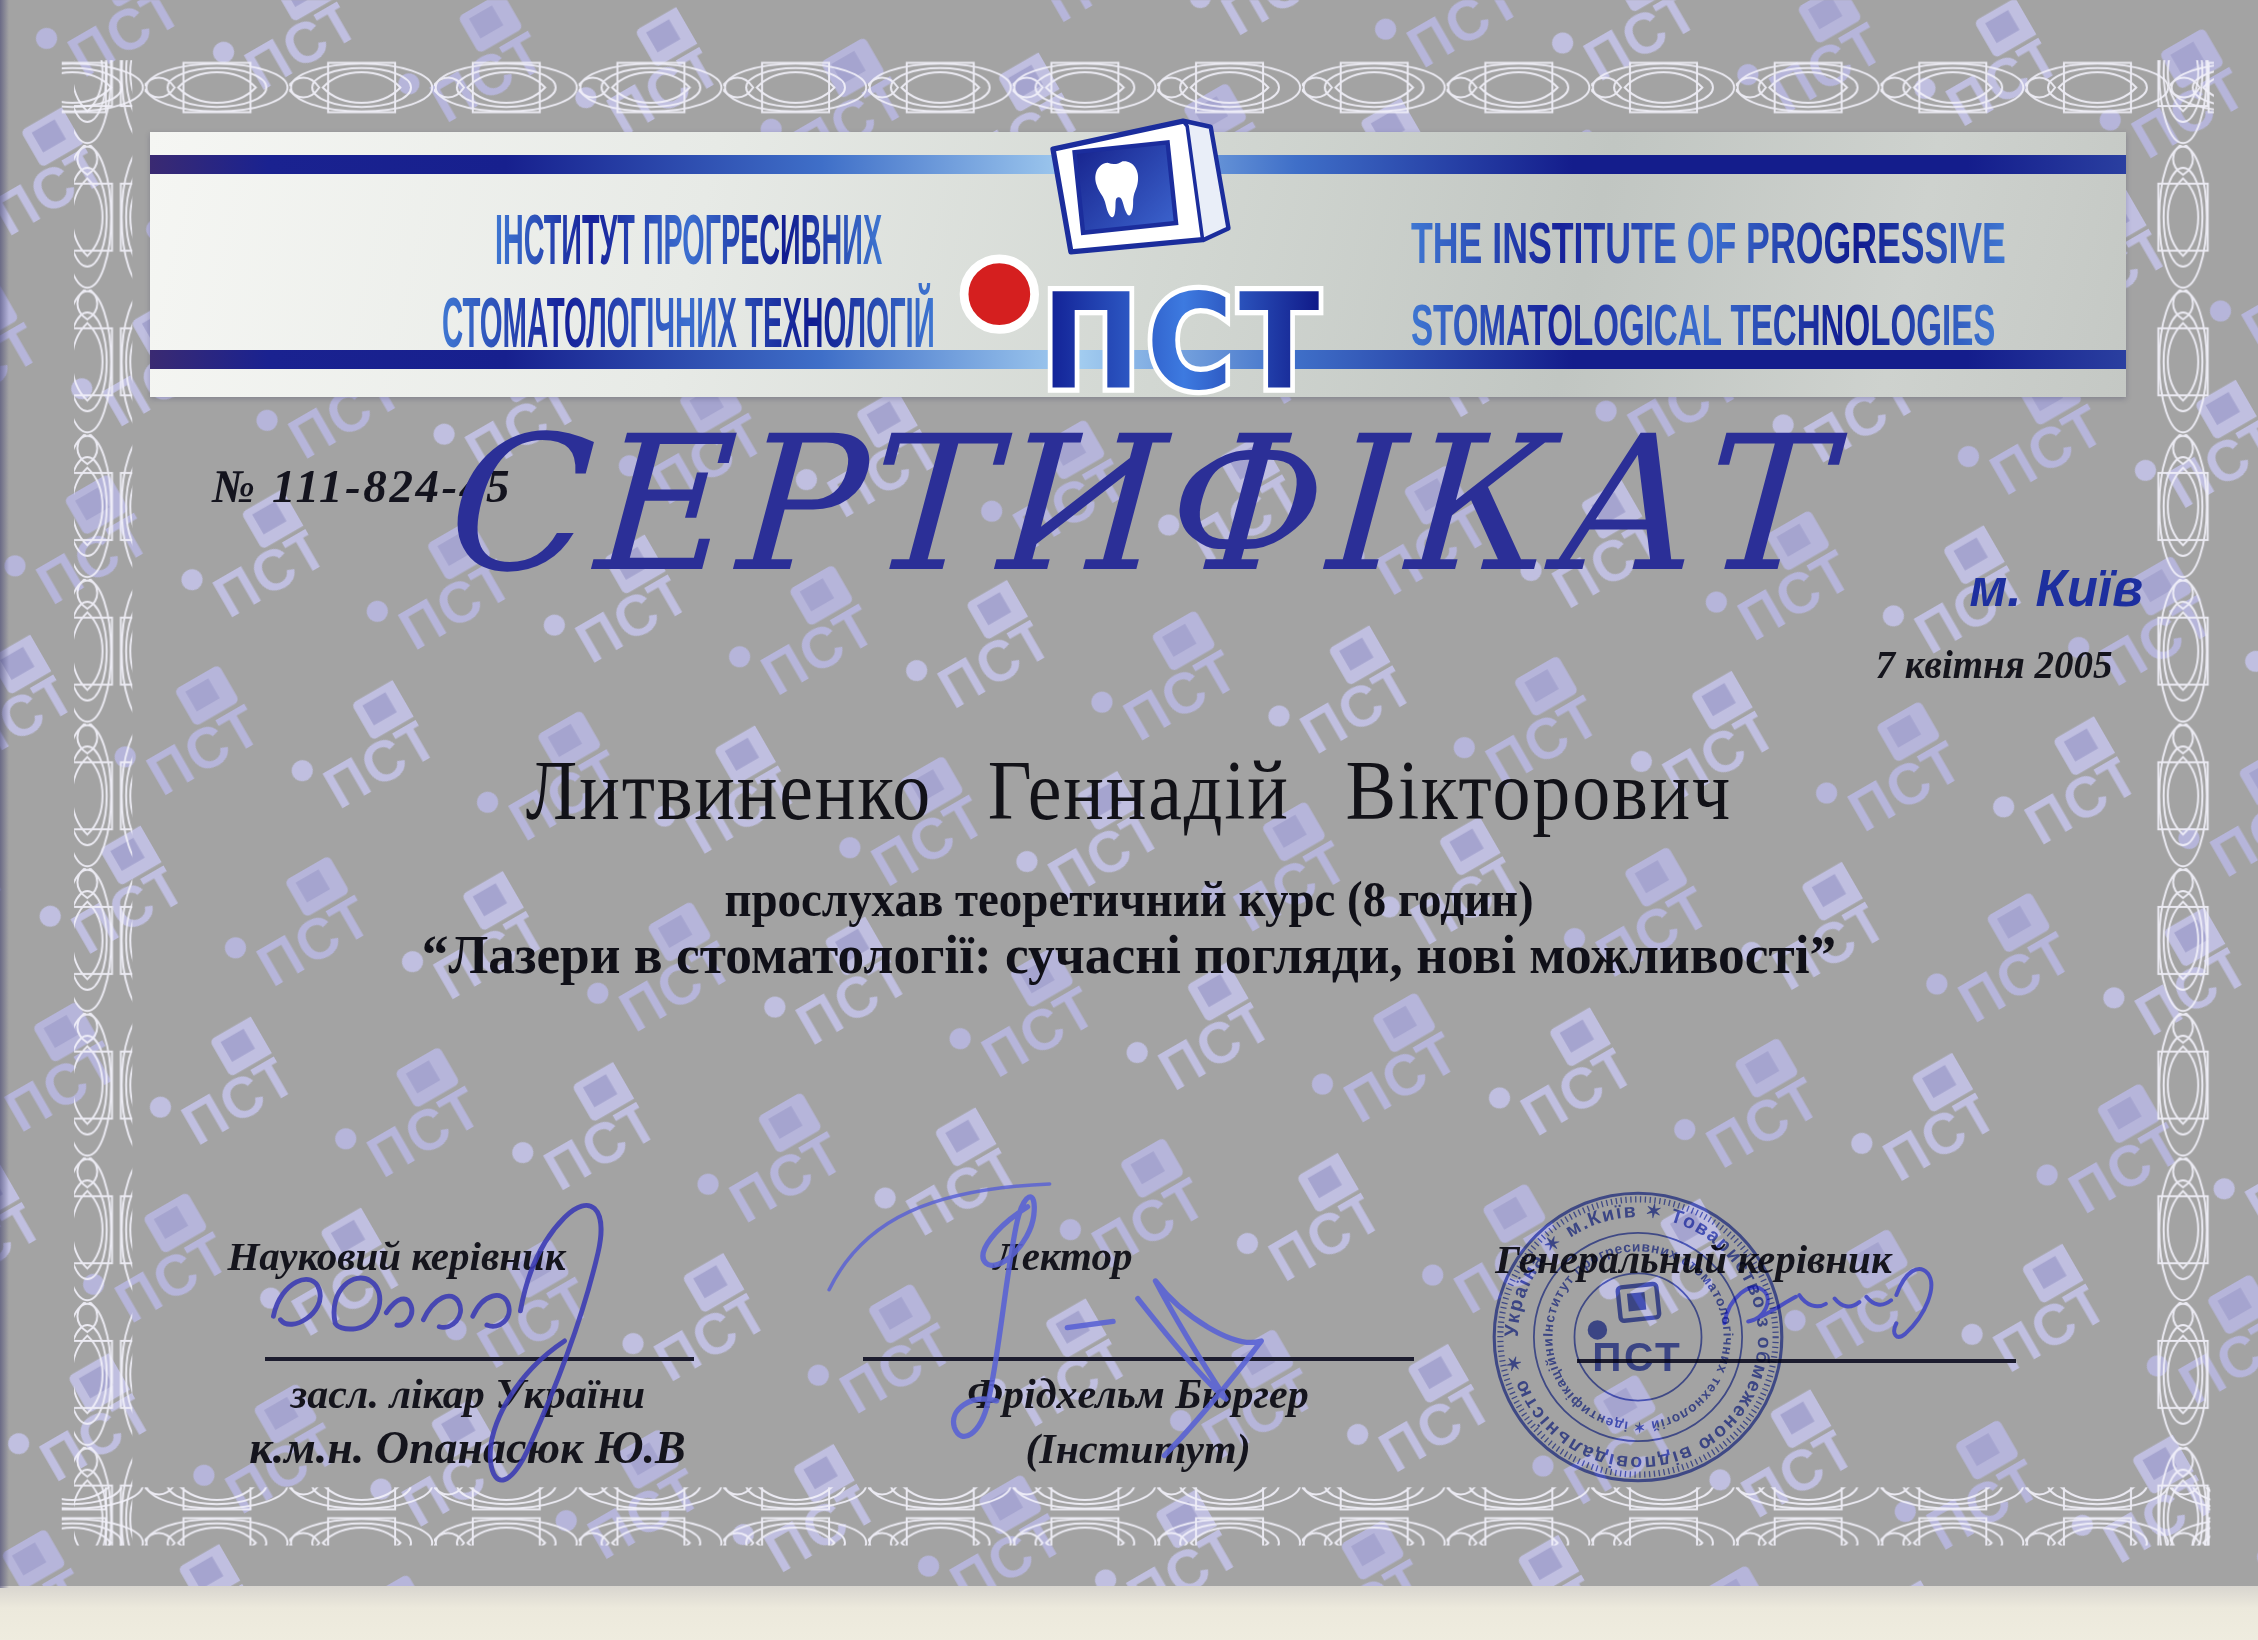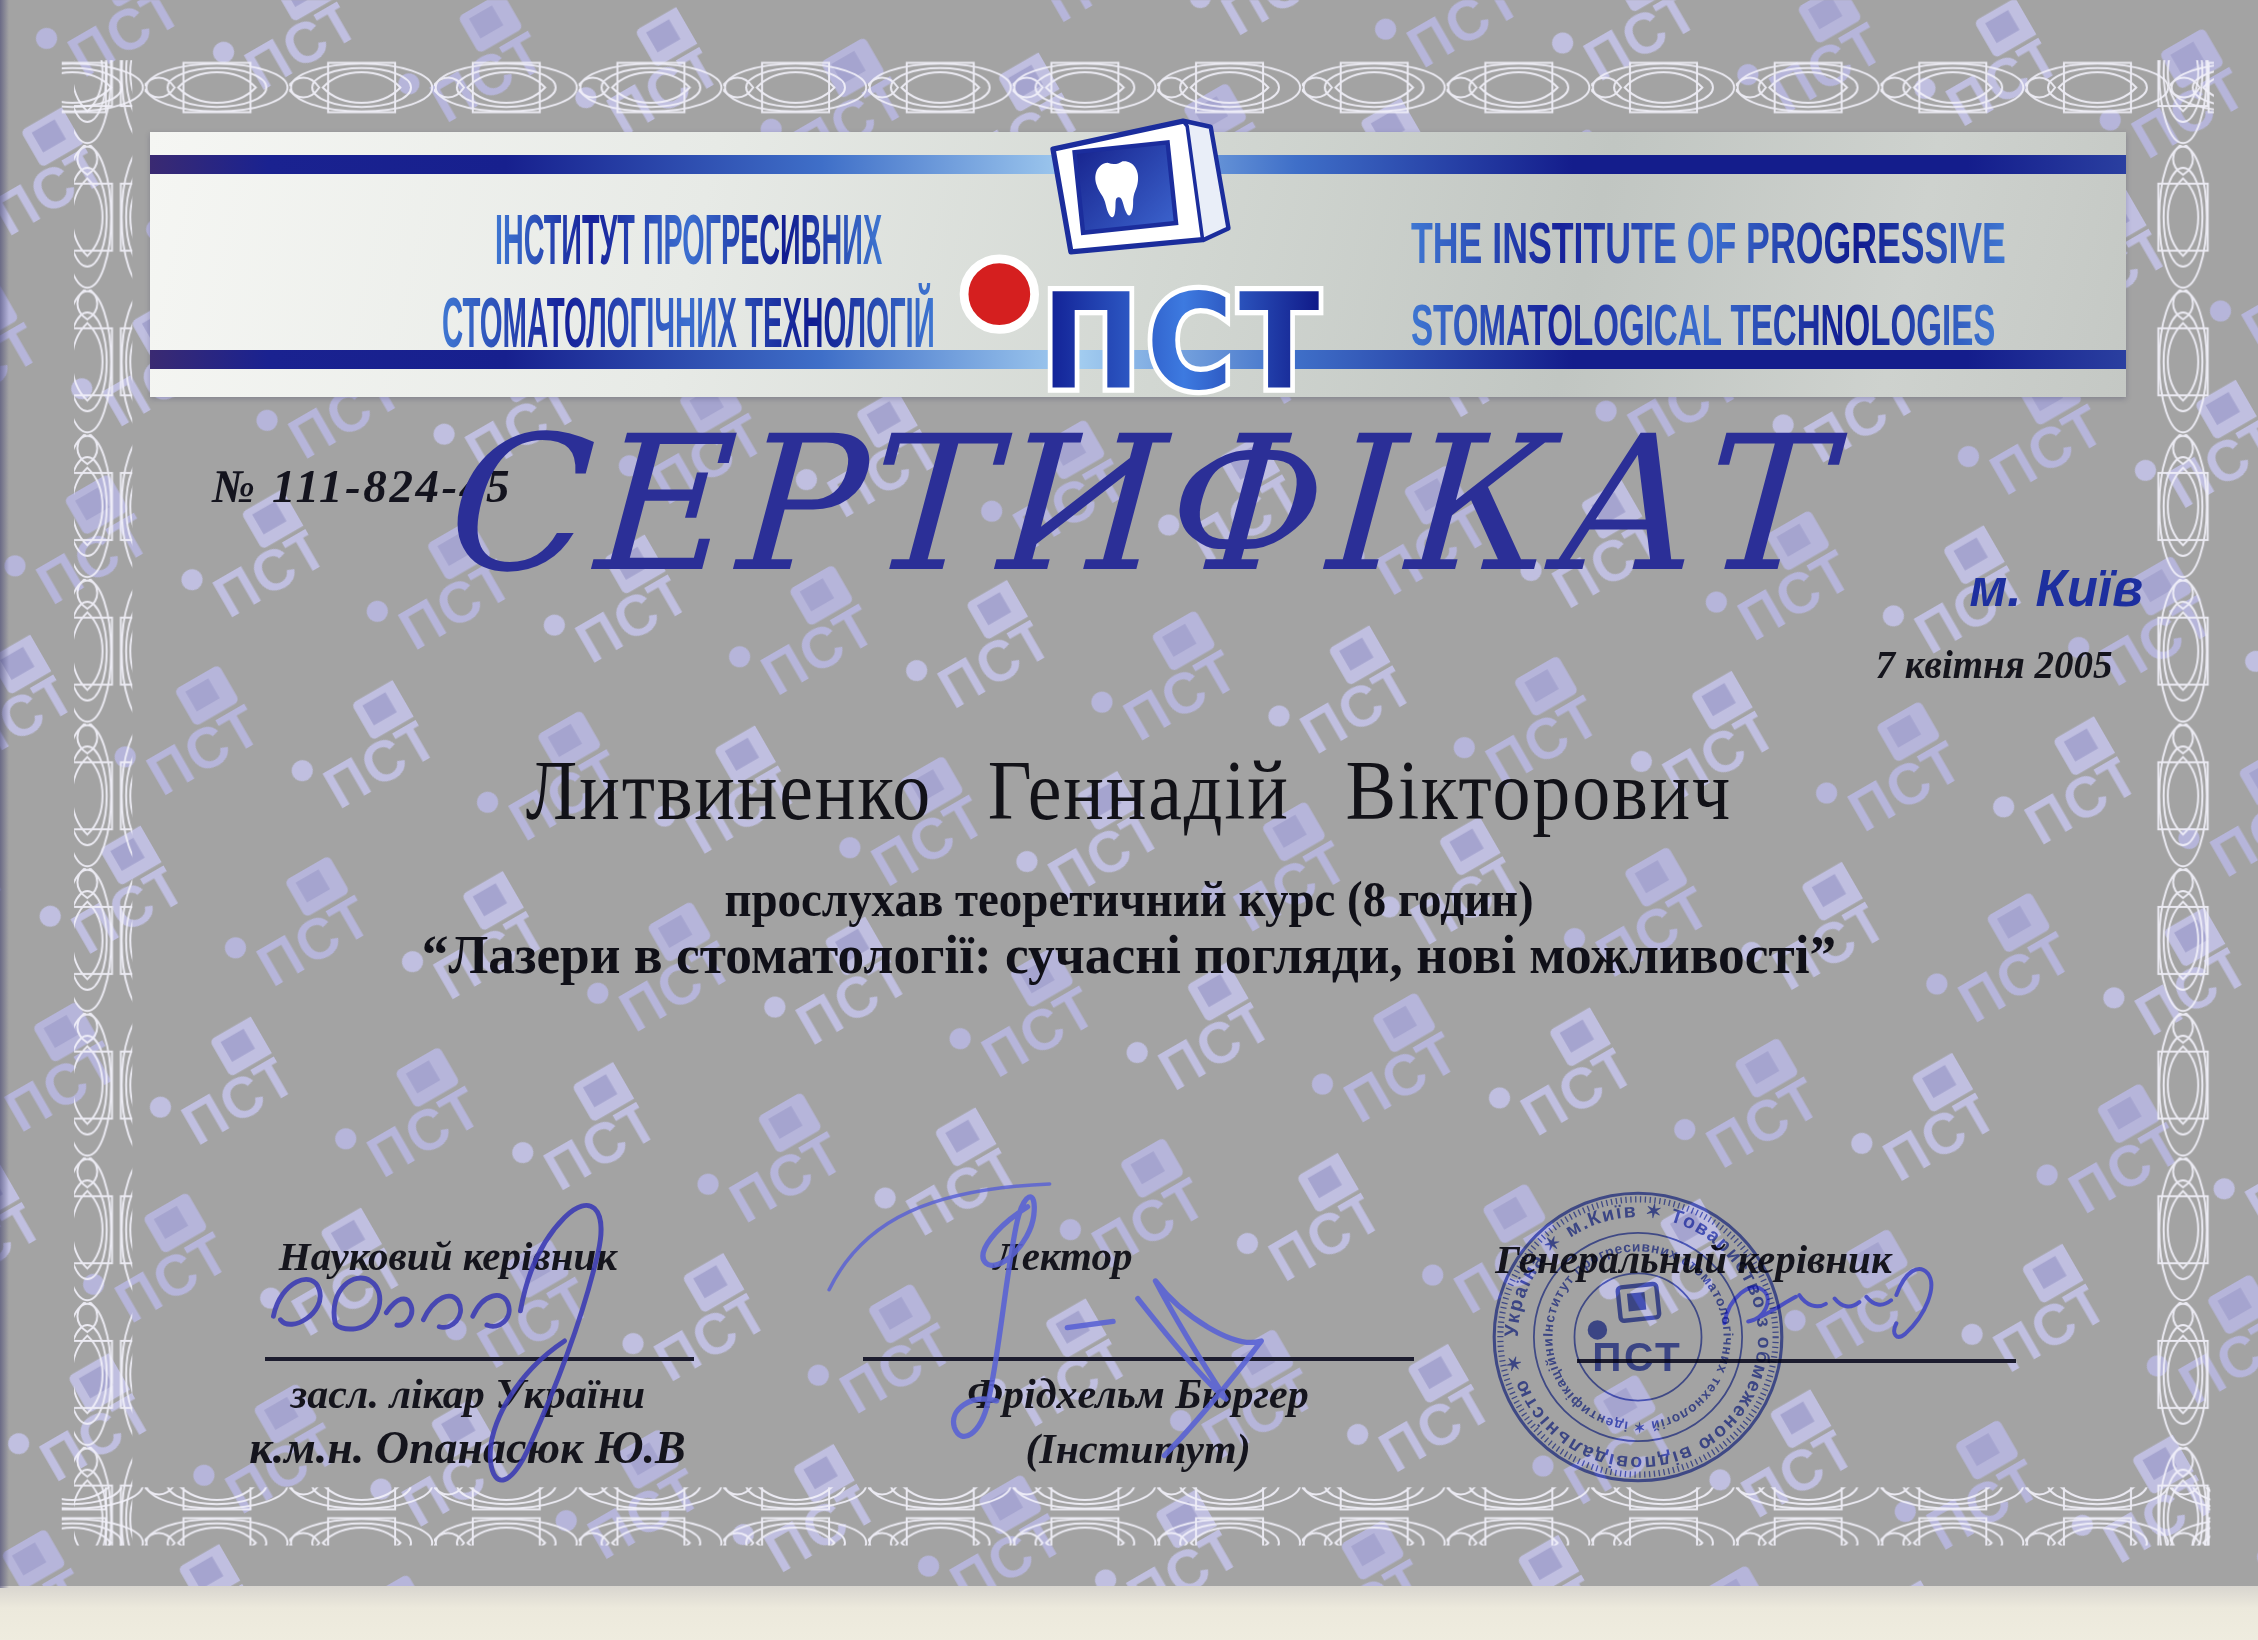--- a/index.html
+++ b/index.html
@@ -151,21 +151,21 @@
   </div>
 
   <div class="cert-number">№ 111-824-45</div>
   <div class="cert-title">СЕРТИФІКАТ</div>
   <div class="city">м. Київ</div>
   <div class="date">7 квітня 2005</div>
   <div class="recipient">Литвиненко  Геннадій  Вікторович</div>
   <div class="course">прослухав теоретичний курс (8 годин)</div>
   <div class="quote">“Лазери в стоматології: сучасні погляди, нові можливості”</div>
 
-  <div class="sig-label" style="left:176px;top:1232px;width:441px;text-align:right;">Науковий керівник</div>
+  <div class="sig-label" style="left:176px;top:1232px;width:441px;">Науковий керівник</div>
   <div class="sig-line" style="left:265px;top:1357px;width:429px;"></div>
   <div class="sig-name" style="left:221px;top:1369px;width:494px;">засл. лікар України</div>
   <div class="sig-name" style="left:203px;top:1420px;width:529px;font-size:46px;">к.м.н. Опанасюк Ю.В</div>
 
   <div class="sig-label" style="left:869px;top:1232px;width:388px;">Лектор</div>
   <div class="sig-line" style="left:863px;top:1357px;width:551px;"></div>
   <div class="sig-name" style="left:882px;top:1369px;width:512px;">Фрідхельм  Бюргер</div>
   <div class="sig-name" style="left:882px;top:1424px;width:512px;">(Інститут)</div>
 
   <div class="sig-label" style="left:1429px;top:1235px;width:529px;">Генеральний керівник</div>

